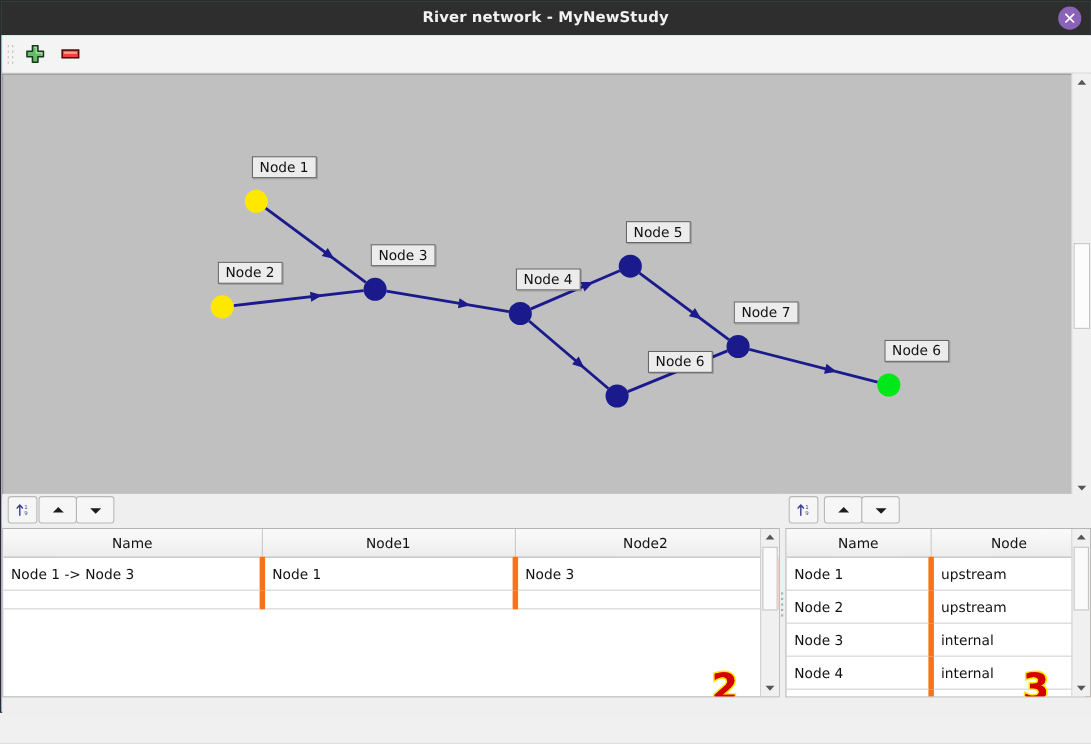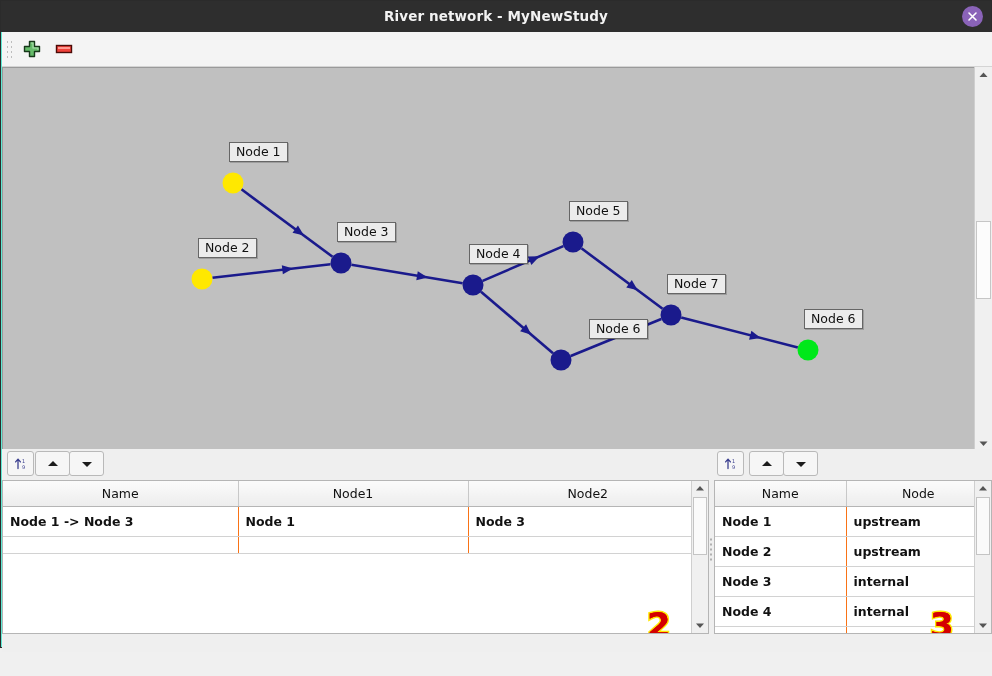--- a/index.html
+++ b/index.html
@@ -81,23 +81,23 @@
   .pbtn.up{width:33px;}
   .pbtn.down{width:33px;}
   .pbtn svg{position:absolute;left:50%;top:50%;transform:translate(-50%,-50%);}
 
   .tablebox{position:absolute;top:31px;bottom:18px;left:0;right:0;
     background:#fff;border:1px solid #b5b5b5;box-sizing:border-box;overflow:hidden;}
   table{border-collapse:collapse;width:100%;table-layout:fixed;}
   th{background:linear-gradient(#fbfbfb,#ededed);border-right:1px solid #c8c8c8;
     border-bottom:1px solid #b5b5b5;font-size:12.5px;font-weight:normal;
     color:#111;height:23px;text-align:center;}
-  td{border-right:1px solid #f97316;border-bottom:1px solid #d2d2d2;
+  td{border-right:5px solid #f97316;border-bottom:1px solid #d2d2d2;
      font-size:12.5px;color:#111;height:29px;padding:0 0 0 7px;
-     white-space:nowrap;overflow:hidden;background:#fff;font-weight:bold;}
+     white-space:nowrap;overflow:hidden;background:#fff;}
   tr.blank td{height:16px;}
 
   .tvscroll{position:absolute;right:0;top:0;width:16px;height:100%;
     background:#f0f0f0;border-left:1px solid #cfcfcf;}
   .tvscroll .tthumb{position:absolute;left:1px;width:14px;background:#fafafa;
     border:1px solid #c4c4c4;box-sizing:border-box;}
 
   
   .vsplit{position:absolute;left:707px;top:0;width:5px;height:203px;background:#efefef;}
   .vsplit .dots{position:absolute;left:1px;top:50%;transform:translateY(-50%);}

